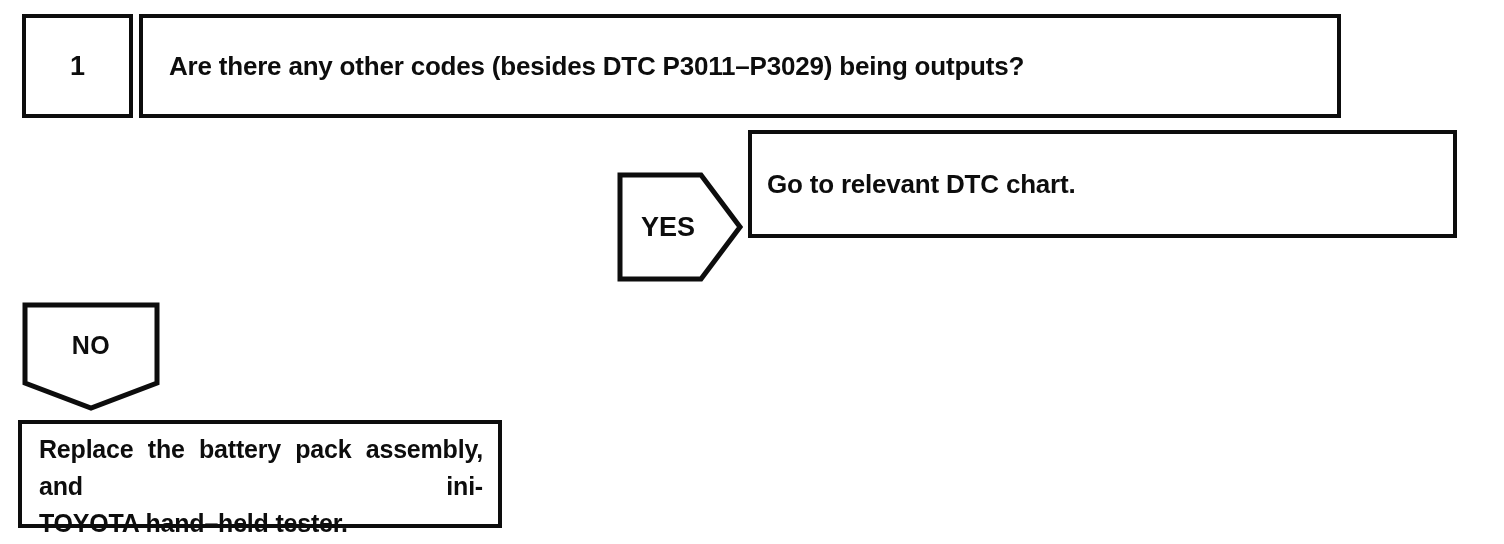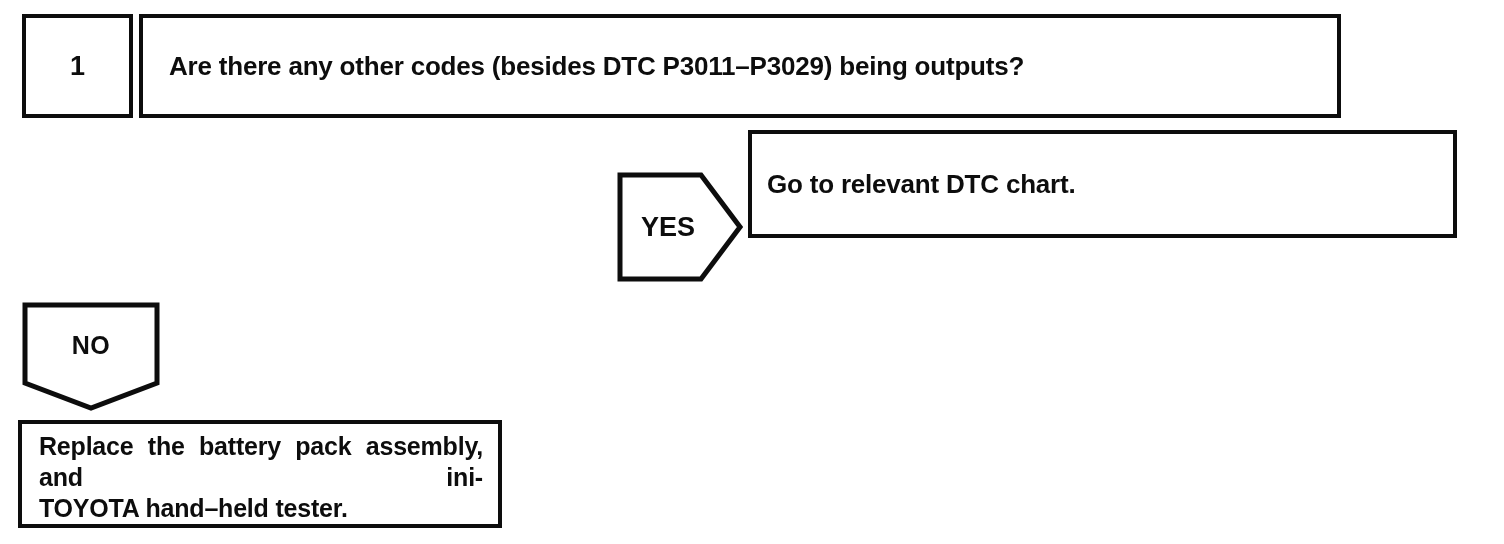--- a/index.html
+++ b/index.html
@@ -86,21 +86,21 @@
   .action-box {
     left: 18px; top: 420px;
     width: 484px; height: 108px;
     padding: 7px 15px 7px 17px;
     display: block;
     font-size: 25px;
     font-weight: bold;
     letter-spacing: -0.2px;
   }
   .action-line {
-    line-height: 31px;
+    line-height: 37px;
     white-space: nowrap;
   }
   .action-line.just {
     text-align: justify;
     text-align-last: justify;
     white-space: normal;
     word-spacing: 2px;
   }
 </style>
 </head>

